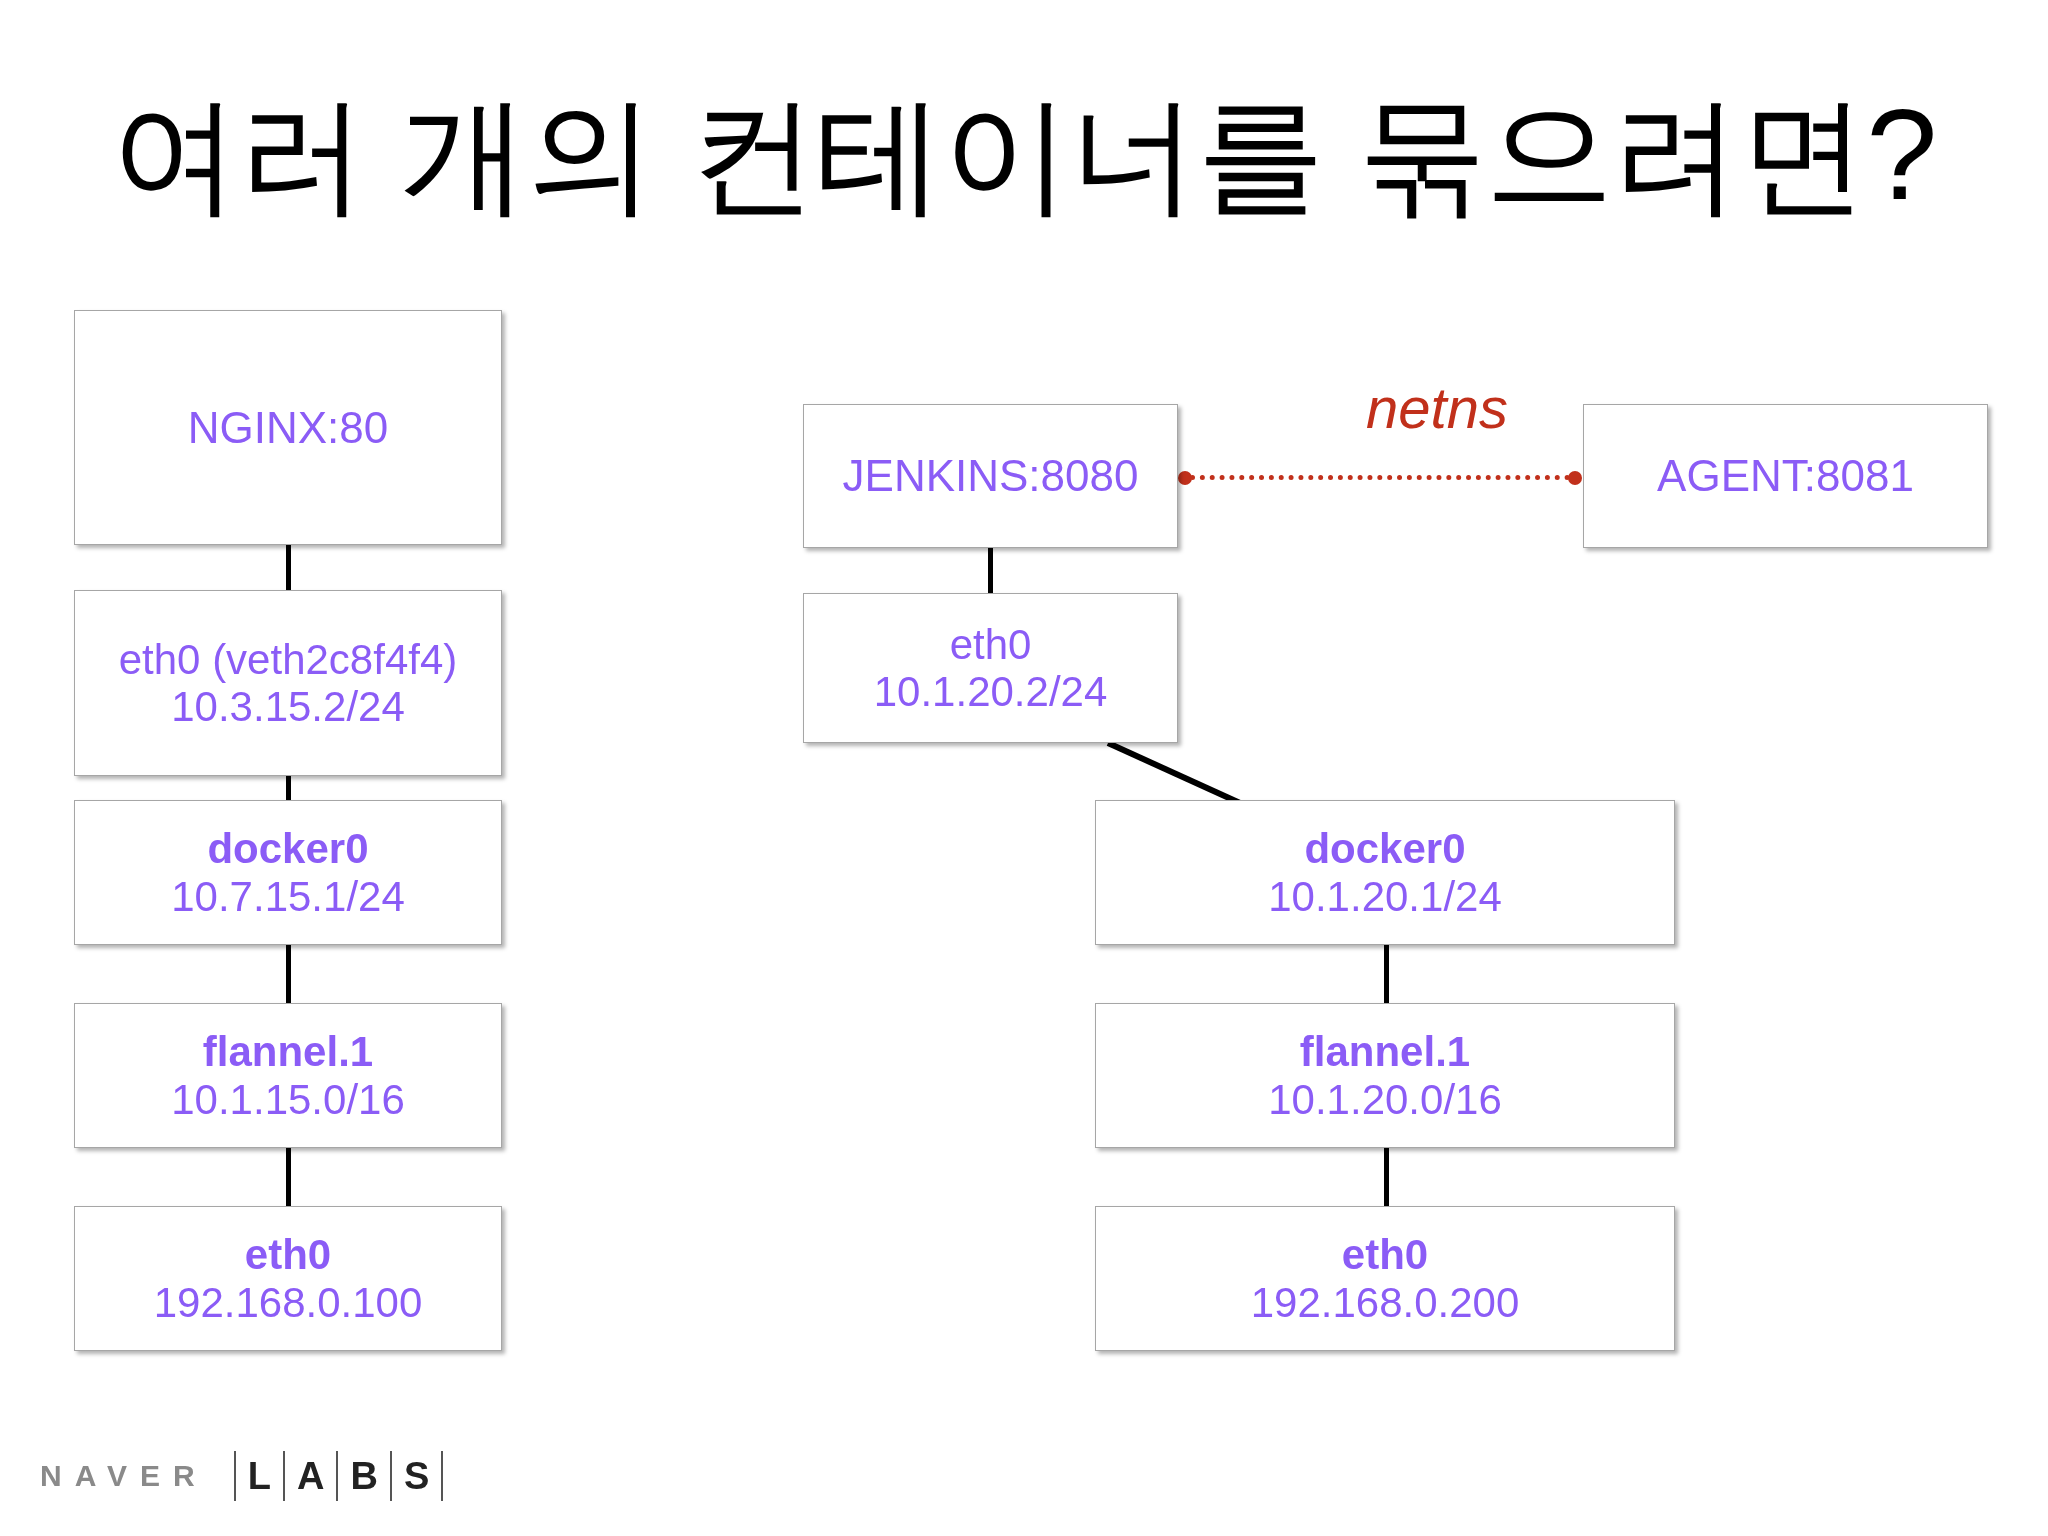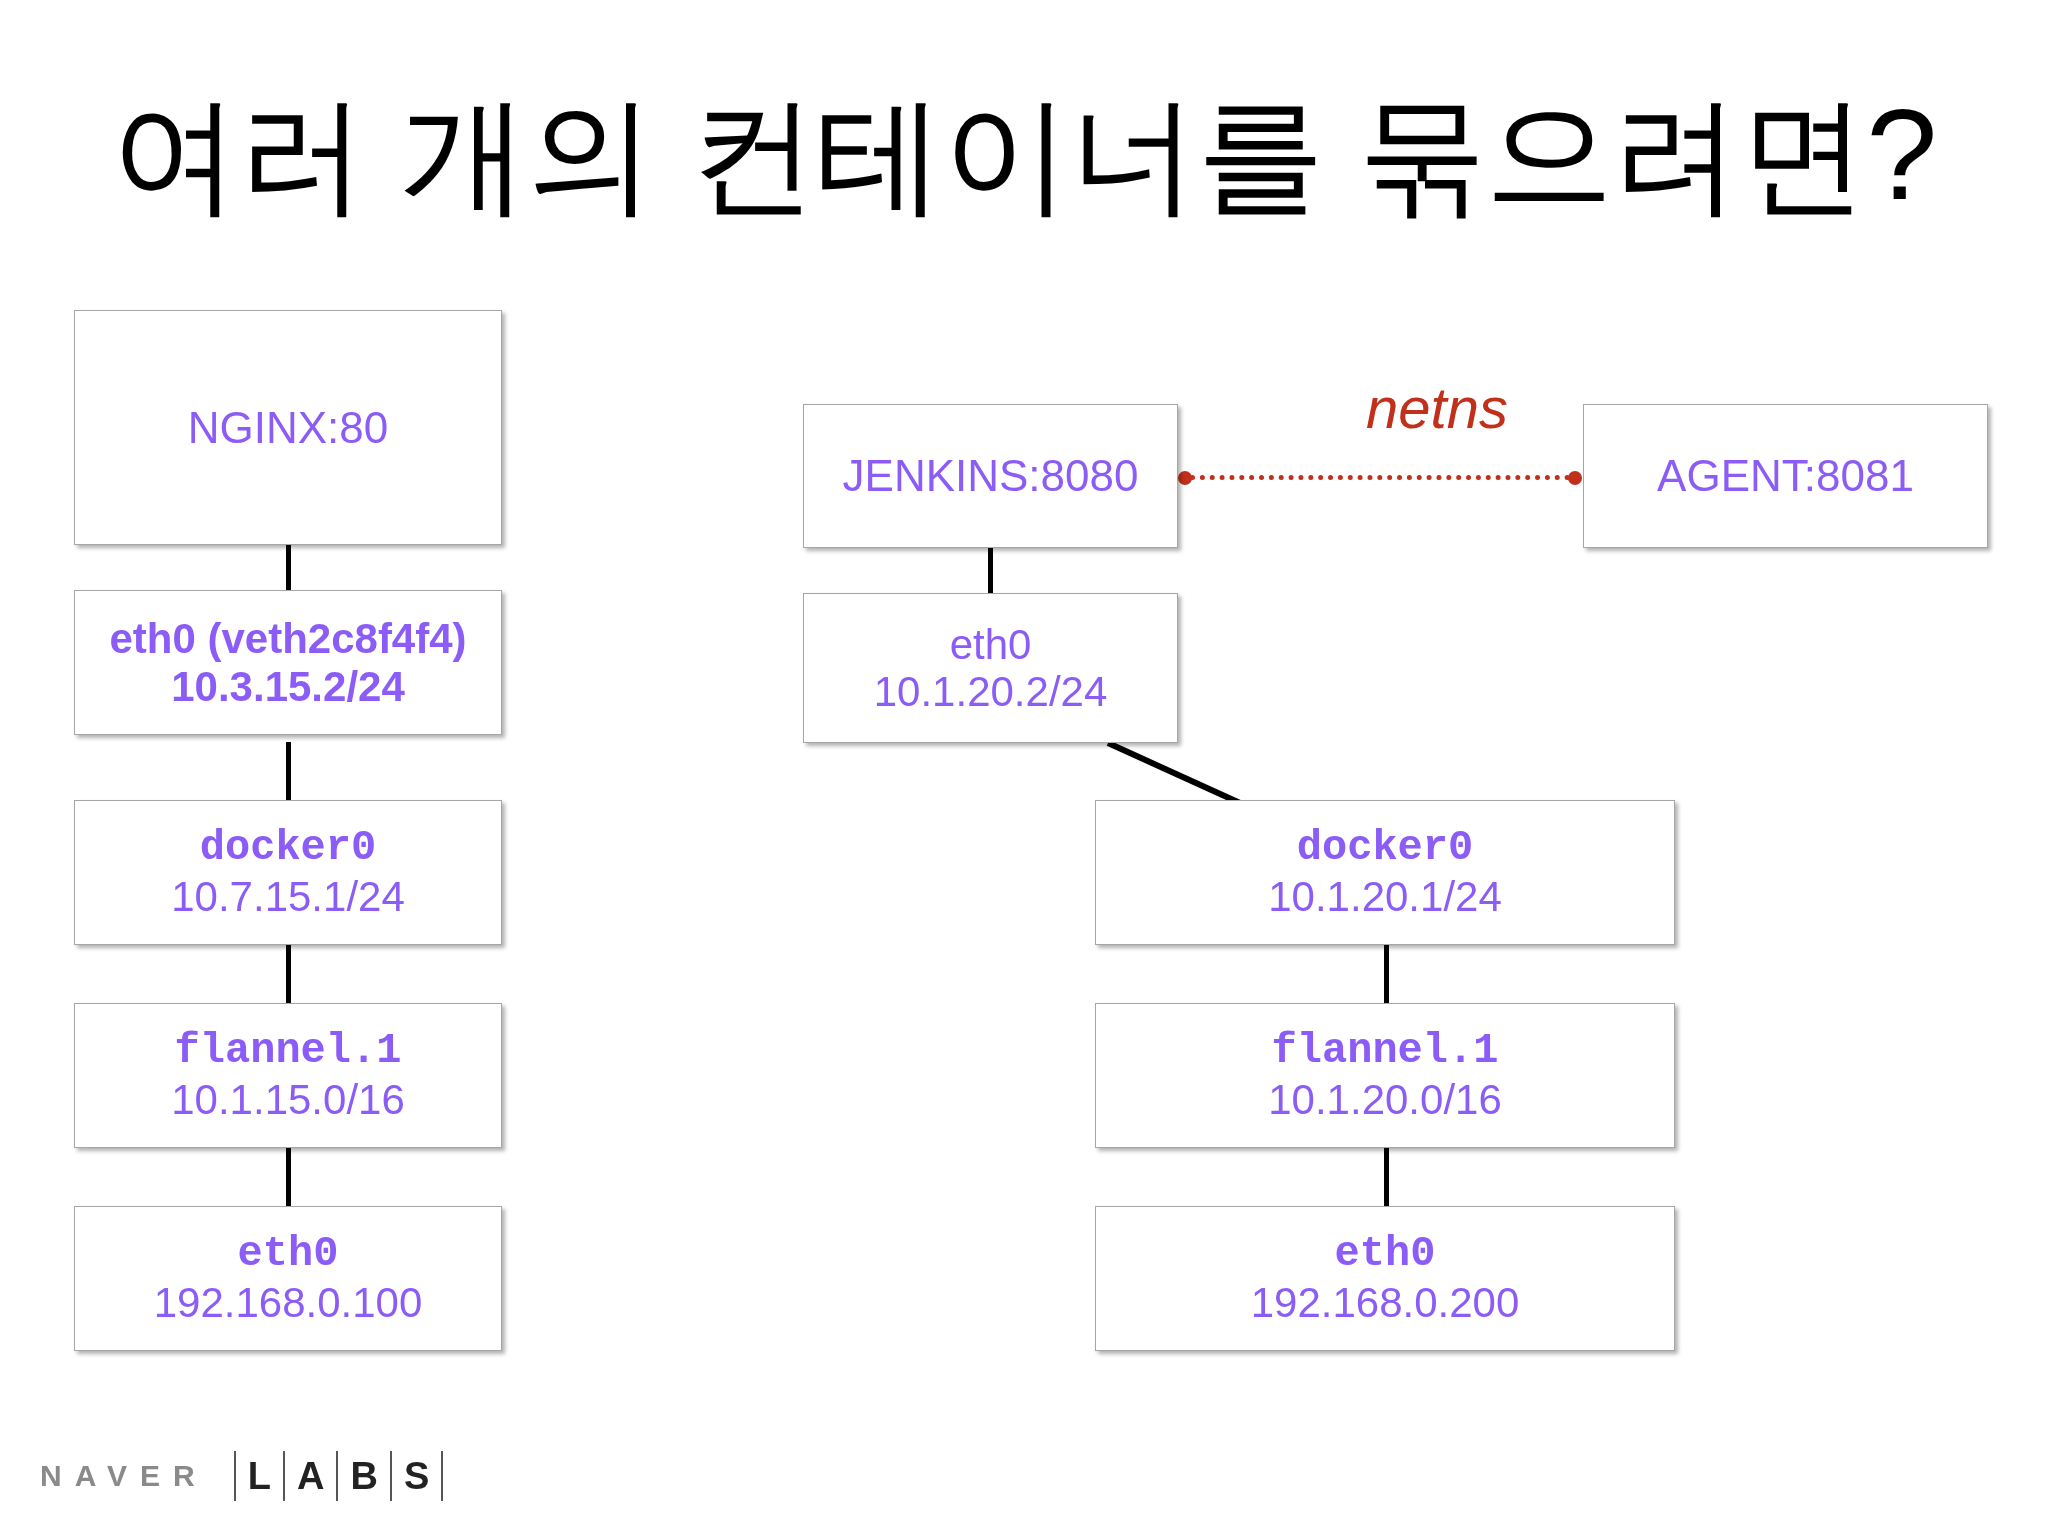--- a/index.html
+++ b/index.html
@@ -50,21 +50,21 @@
   .node .line1 {
     font-size: 42px;
     line-height: 1.12;
     white-space: nowrap;
   }
   .node .line2 {
     font-size: 42px;
     line-height: 1.12;
     white-space: nowrap;
   }
-  .node.bold-first .line1 { font-weight: 700; font-family: Liberation Mono, monospace; }
+  .node.bold-first .line1 { font-weight: 700; }
   .node.single .line1 { font-size: 44px; }
 
   
   .connector-v {
     position: absolute;
     width: 5px;
     background: #000000;
     z-index: 1;
   }
   .connector-diag {
@@ -159,21 +159,21 @@
 
   <div class="connector-v" style="left:286px; top:545px;  height:45px;"></div>
   <div class="connector-v" style="left:286px; top:742px;  height:58px;"></div>
   <div class="connector-v" style="left:286px; top:945px;  height:58px;"></div>
   <div class="connector-v" style="left:286px; top:1148px; height:58px;"></div>
 
   <div class="node single" style="left:74px; top:310px; width:428px; height:235px;">
     <div class="line1">NGINX:80</div>
   </div>
 
-  <div class="node" style="left:74px; top:590px; width:428px; height:145px;font-weight:bold;">
+  <div class="node" style="left:74px; top:590px; width:428px; height:186px;">
     <div class="line1">eth0 (veth2c8f4f4)</div>
     <div class="line2">10.3.15.2/24</div>
   </div>
 
   <div class="node bold-first" style="left:74px; top:800px; width:428px; height:145px;">
     <div class="line1">docker0</div>
     <div class="line2">10.7.15.1/24</div>
   </div>
 
   <div class="node bold-first" style="left:74px; top:1003px; width:428px; height:145px;">

